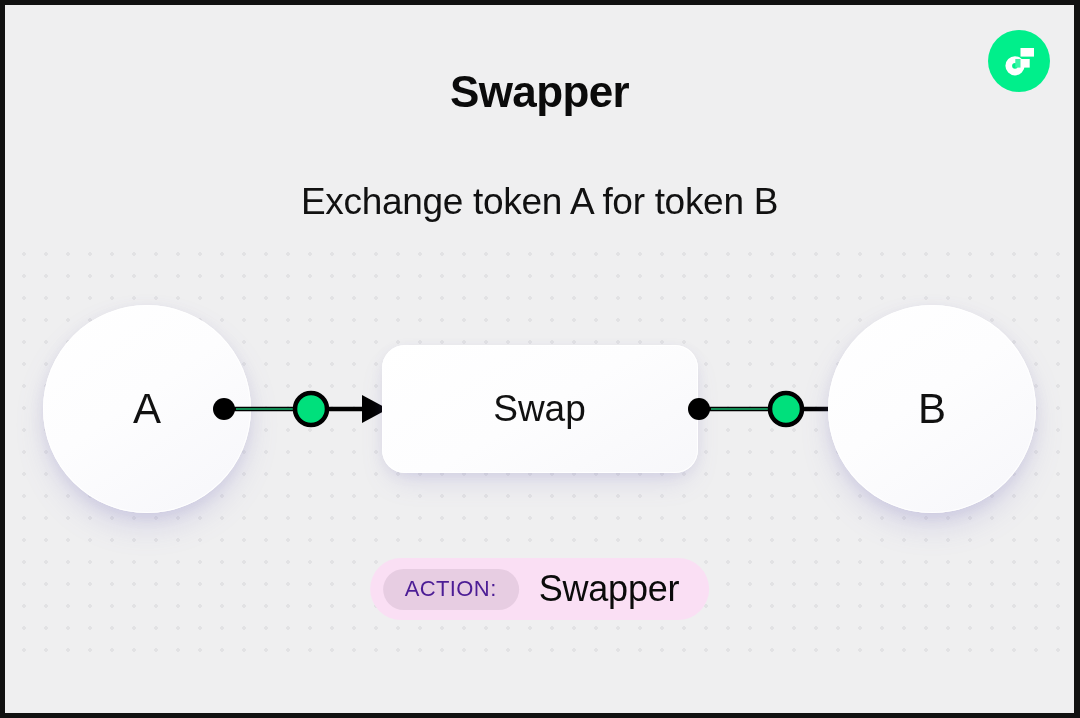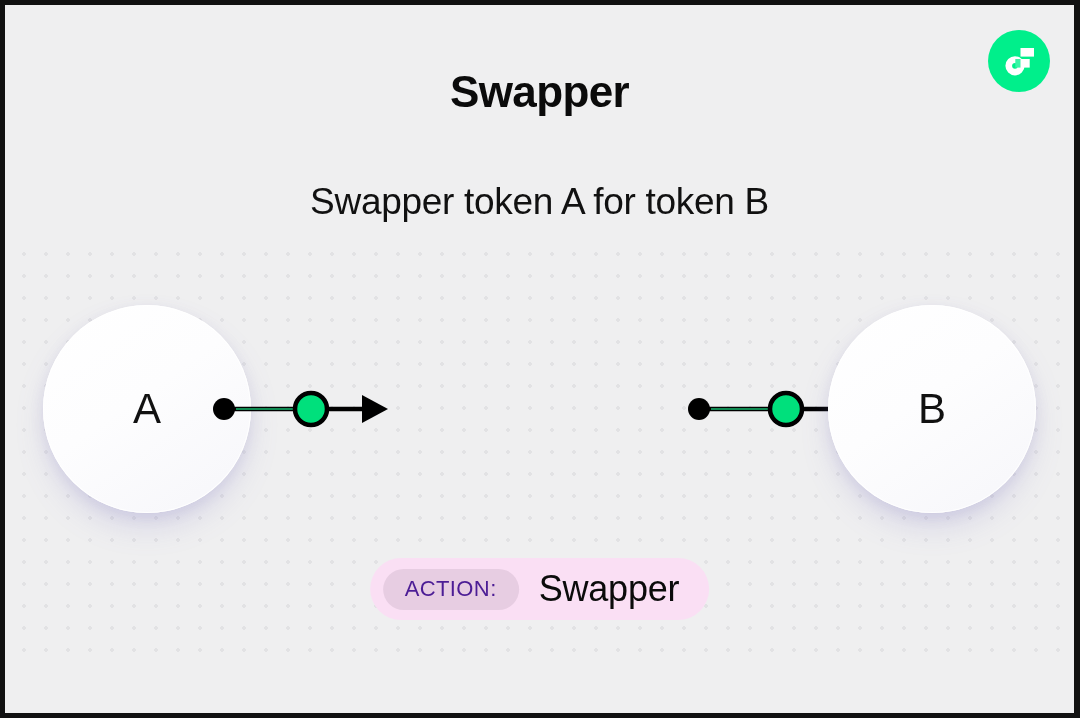--- a/index.html
+++ b/index.html
@@ -193,38 +193,41 @@
         <path d="M33 4.5 H19.5 V14 H28 V21.5 H19.5 V14 H12 V21.5 H19.5 V31 H12 V21.5 H4 V14 H12 V4.5 Z" fill="none"></path>
         <rect x="18.5" y="4.0" width="13.5" height="8.6" fill="#ffffff"></rect>
         <rect x="18.5" y="15.0" width="9.2" height="8.6" fill="#ffffff"></rect>
         <path d="M13.0 12.2 a9.6 9.6 0 1 0 0 19.2 a9.6 9.6 0 0 0 0 -19.2 Z M13.0 18.9 a2.9 2.9 0 1 1 0 5.8 a2.9 2.9 0 0 1 0 -5.8 Z" fill="#ffffff"></path>
         <rect x="13.3" y="15.0" width="5.2" height="8.6" fill="#3bf5a6"></rect>
       </svg>
     </div>
 
     <div class="title">Swapper</div>
 
-    <div class="subtitle">Swapper token A for token B</div>
+    <div class="subtitle">Exchange token A for token B</div>
 
     <div class="diagram">
 
       <div class="token-node left">
         <span>A</span>
       </div>
 
       <div class="connector c1">
         <svg width="184" height="42" viewBox="0 0 184 42">
           <line x1="14" y1="21" x2="170" y2="21" stroke="#000000" stroke-width="4.5"></line>
           <line x1="26" y1="21" x2="104" y2="21" stroke="#0f8a52" stroke-width="2"></line>
           <circle cx="14" cy="21" r="11" fill="#000000"></circle>
           <circle cx="101" cy="21" r="16" fill="#00e07c" stroke="#000000" stroke-width="4.5"></circle>
           <polygon points="152,7 178,21 152,35" fill="#000000"></polygon>
         </svg>
       </div>
 
+      <div class="process-node">
+        <span>Swap</span>
+      </div>
 
       <div class="connector c2">
         <svg width="184" height="42" viewBox="0 0 184 42">
           <line x1="14" y1="21" x2="170" y2="21" stroke="#000000" stroke-width="4.5"></line>
           <line x1="26" y1="21" x2="104" y2="21" stroke="#0f8a52" stroke-width="2"></line>
           <circle cx="14" cy="21" r="11" fill="#000000"></circle>
           <circle cx="101" cy="21" r="16" fill="#00e07c" stroke="#000000" stroke-width="4.5"></circle>
           <polygon points="152,7 178,21 152,35" fill="#000000"></polygon>
         </svg>
       </div>

